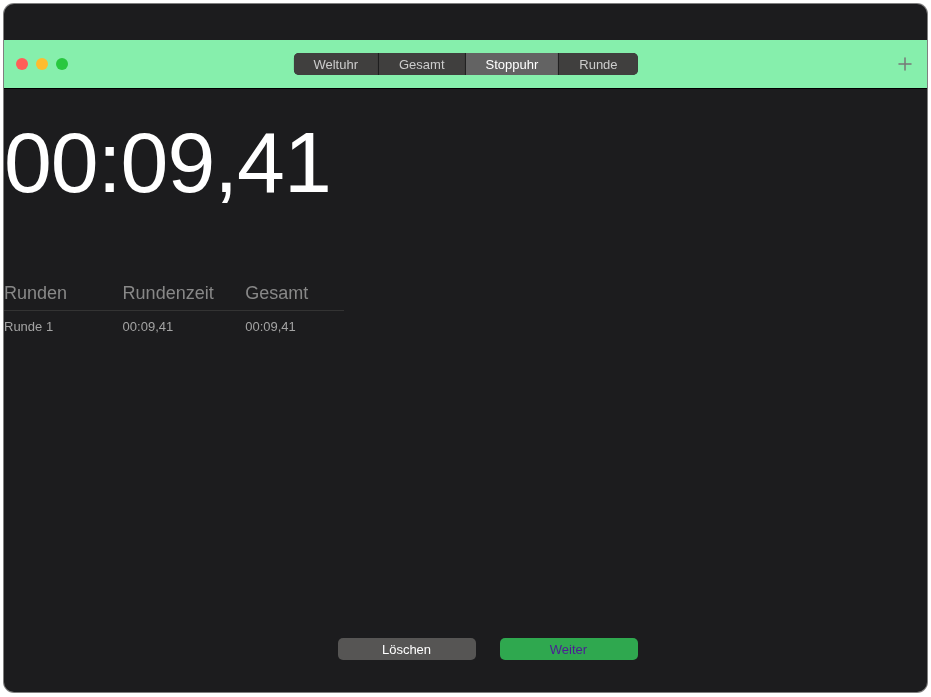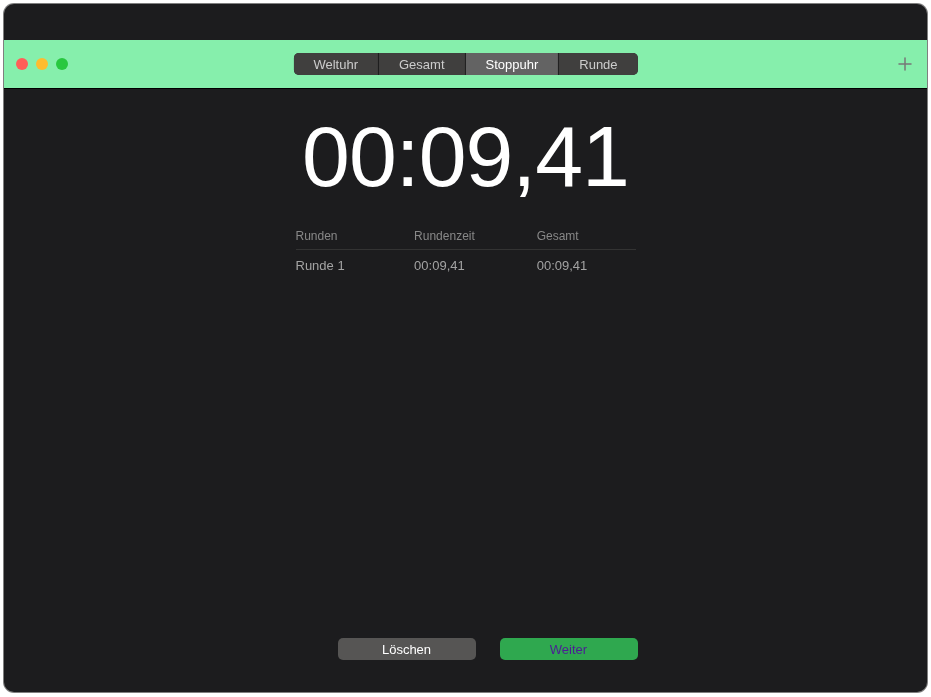--- a/index.html
+++ b/index.html
@@ -85,38 +85,39 @@
       width: 20px;
       height: 20px;
       display: flex;
       align-items: center;
       justify-content: center;
     }
     .content {
       flex: 1;
       display: flex;
       flex-direction: column;
-      align-items: center;
-      padding-top: 24px;
+      align-items: flex-start;
+      padding-top: 30px;
+      gap: 48px;
     }
     .time-display {
       font-size: 86px;
       font-weight: 200;
       color: #fff;
       letter-spacing: -1px;
       font-variant-numeric: tabular-nums;
       line-height: 1;
     }
     .laps-table {
       margin-top: 30px;
       width: 340px;
     }
     .laps-header {
       display: flex;
-      font-size: 12px;
+      font-size: 18px;
       color: #888;
       padding-bottom: 6px;
       border-bottom: 1px solid #333;
     }
     .laps-row {
       display: flex;
       font-size: 13px;
       color: #a3a3a3;
       padding: 8px 0;
     }

